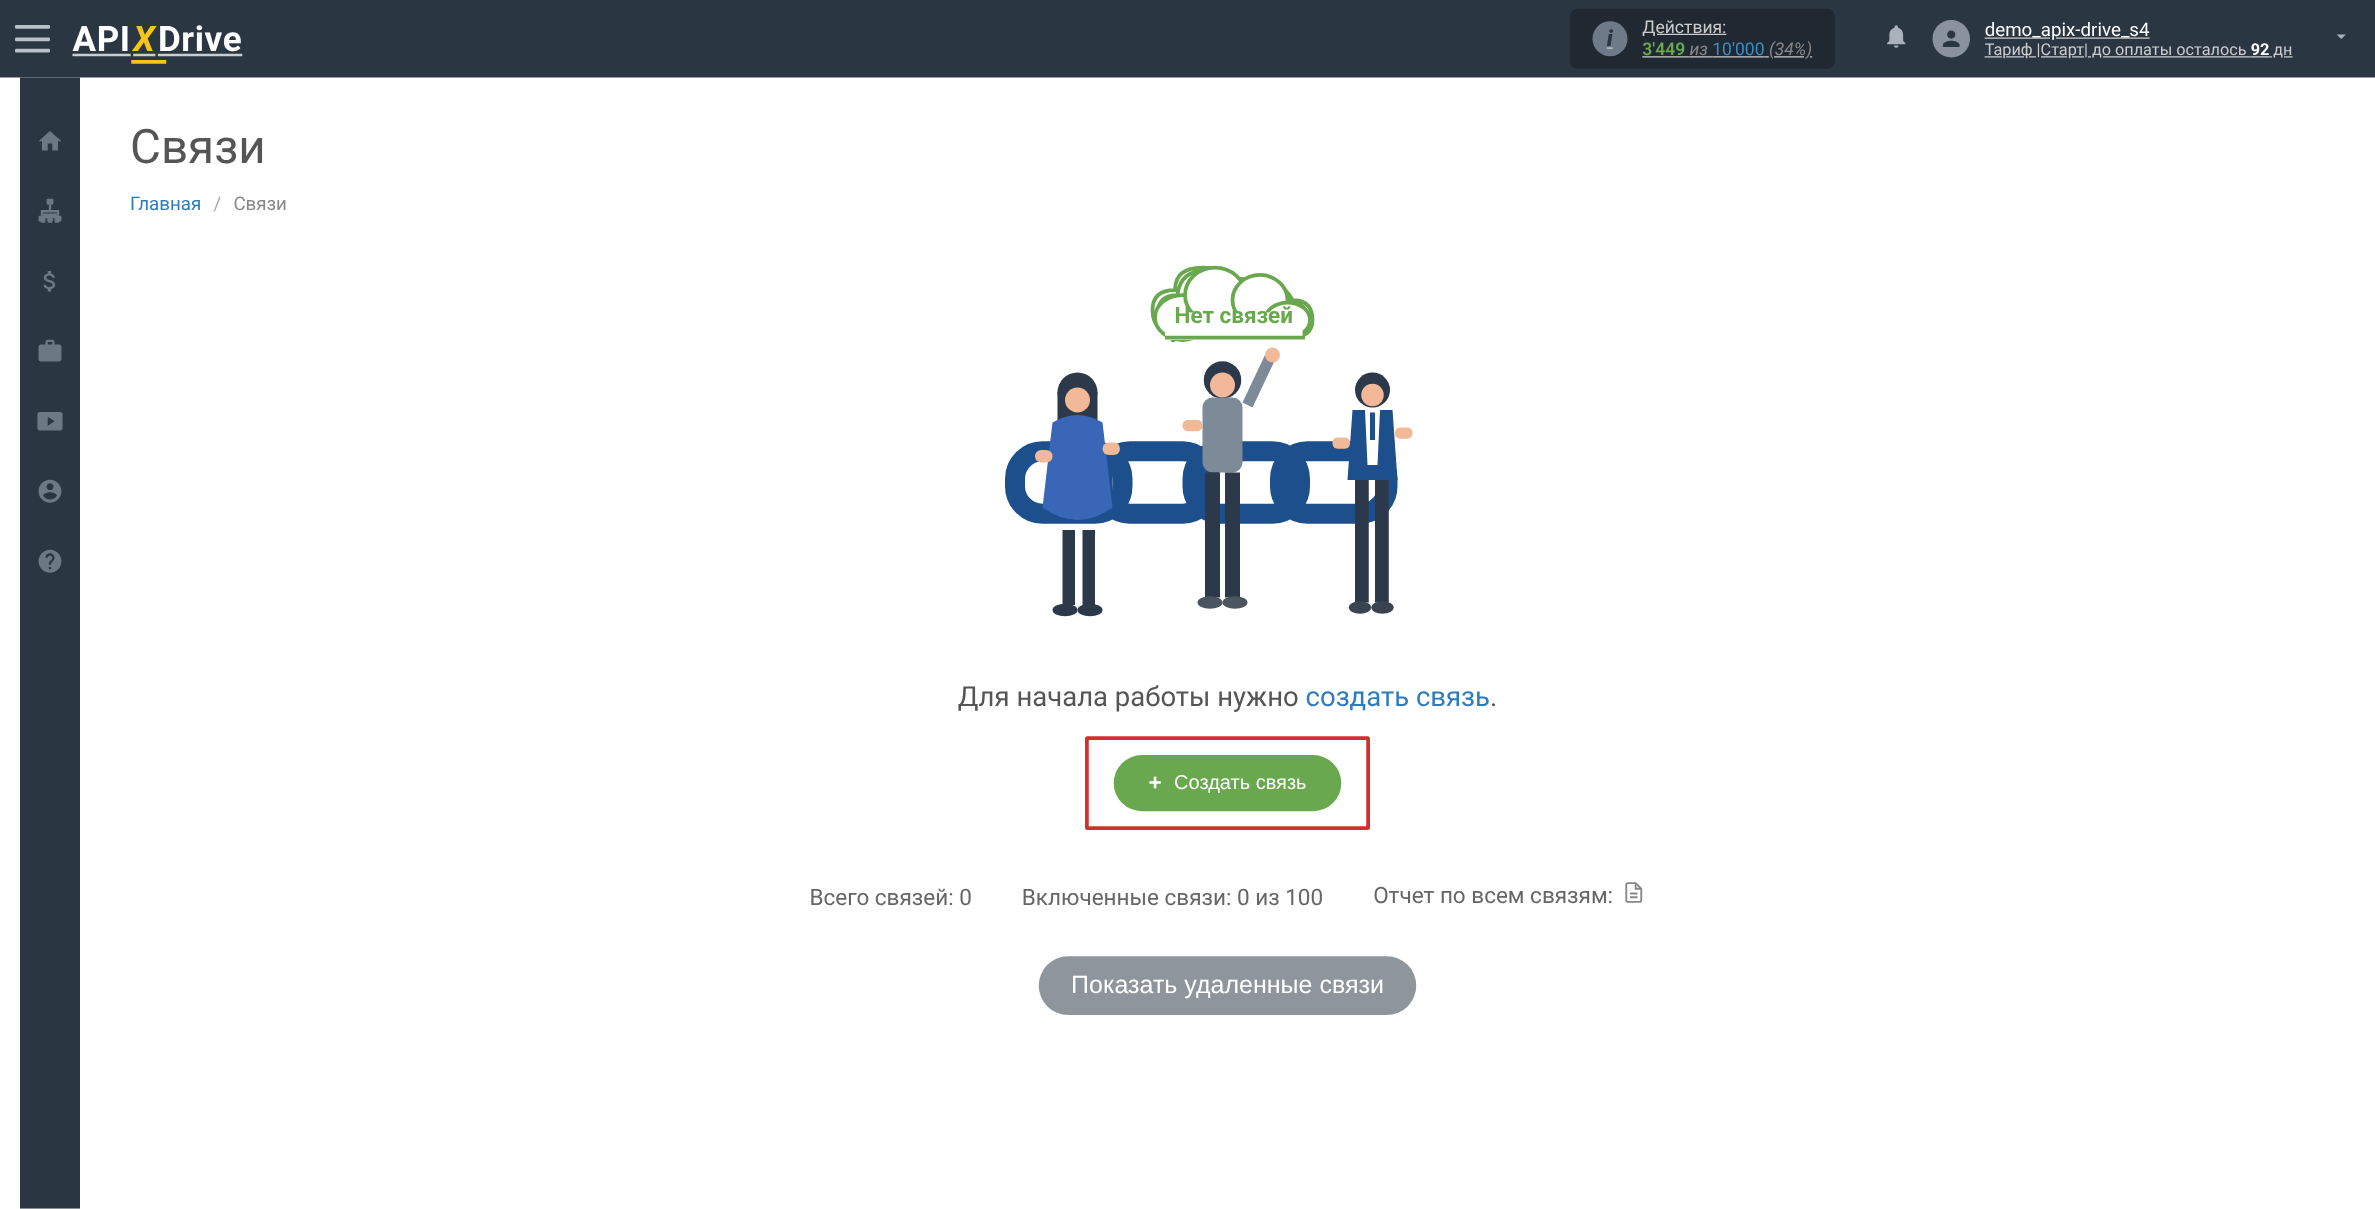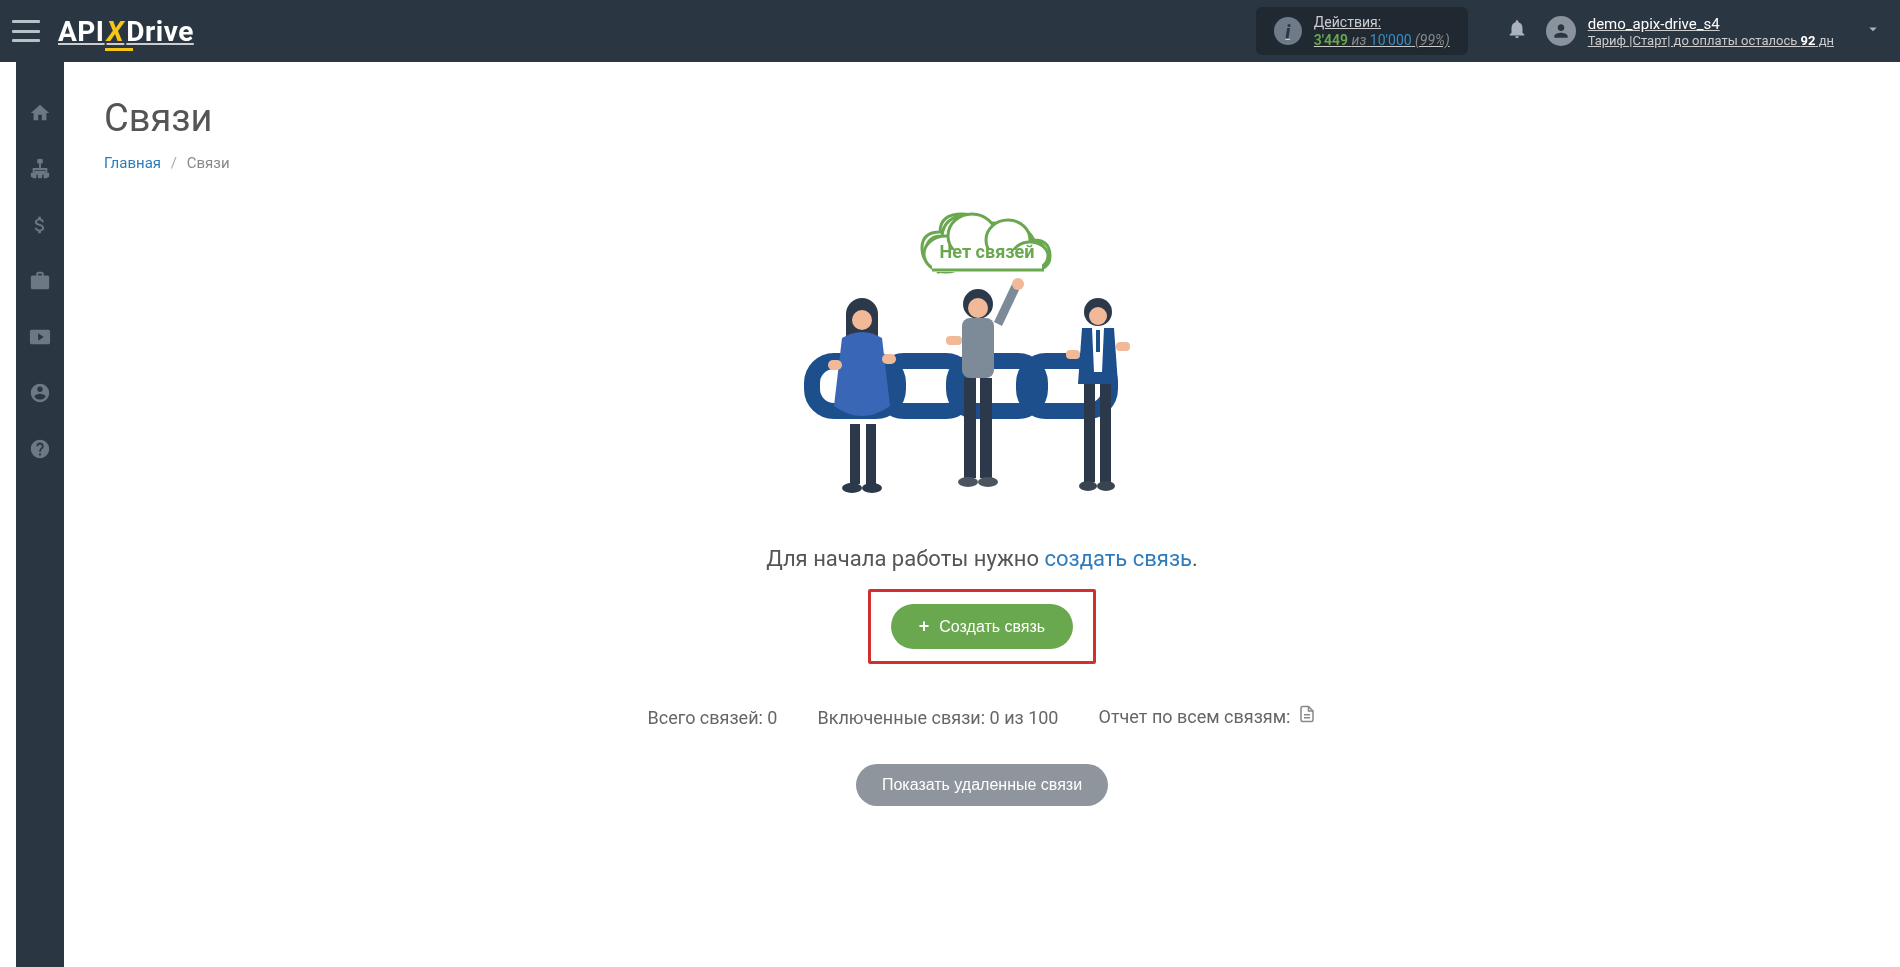--- a/index.html
+++ b/index.html
@@ -94,21 +94,21 @@
 
     .stats-row { font-size: 18px; color: #666; display: flex; gap: 40px; align-items: flex-end; margin-bottom: 36px; }
     .stats-row .doc-icon { color: #888; }
 
     .deleted-btn {
       background: #8e959c;
       color: #fff;
       border: none;
       border-radius: 24px;
       padding: 12px 26px;
-      font-size: 16px;
+      font-size: 20px;
       cursor: pointer;
     }
   </style>
 </head>
 <body>
 
 <div class="topbar">
   <div class="hamburger">
     <span></span>
       <span></span>
@@ -121,21 +121,21 @@
   </div>
   <div class="topbar-spacer"></div>
   <div class="actions-widget">
     <div class="info-icon-circle">i</div>
     <div class="actions-text">
       <div class="label">Действия:</div>
       <div class="values">
         <span class="v1">3'449</span>
         <span class="sep">из</span>
         <span class="v2">10'000</span>
-        <span class="pct">(99%)</span>
+        <span class="pct">(34%)</span>
       </div>
     </div>
   </div>
   <div class="bell">
     <svg width="22" height="22" viewBox="0 0 24 24" fill="currentColor">
         <path d="M12 22c1.1 0 2-.9 2-2h-4c0 1.1.9 2 2 2zm6-6V11c0-3.07-1.64-5.64-4.5-6.32V4c0-.83-.67-1.5-1.5-1.5S10.5 3.17 10.5 4v.68C7.63 5.36 6 7.92 6 11v5l-2 2v1h16v-1l-2-2z"></path>
       </svg>
   </div>
   <div class="user-block">
     <div class="avatar-circle">

